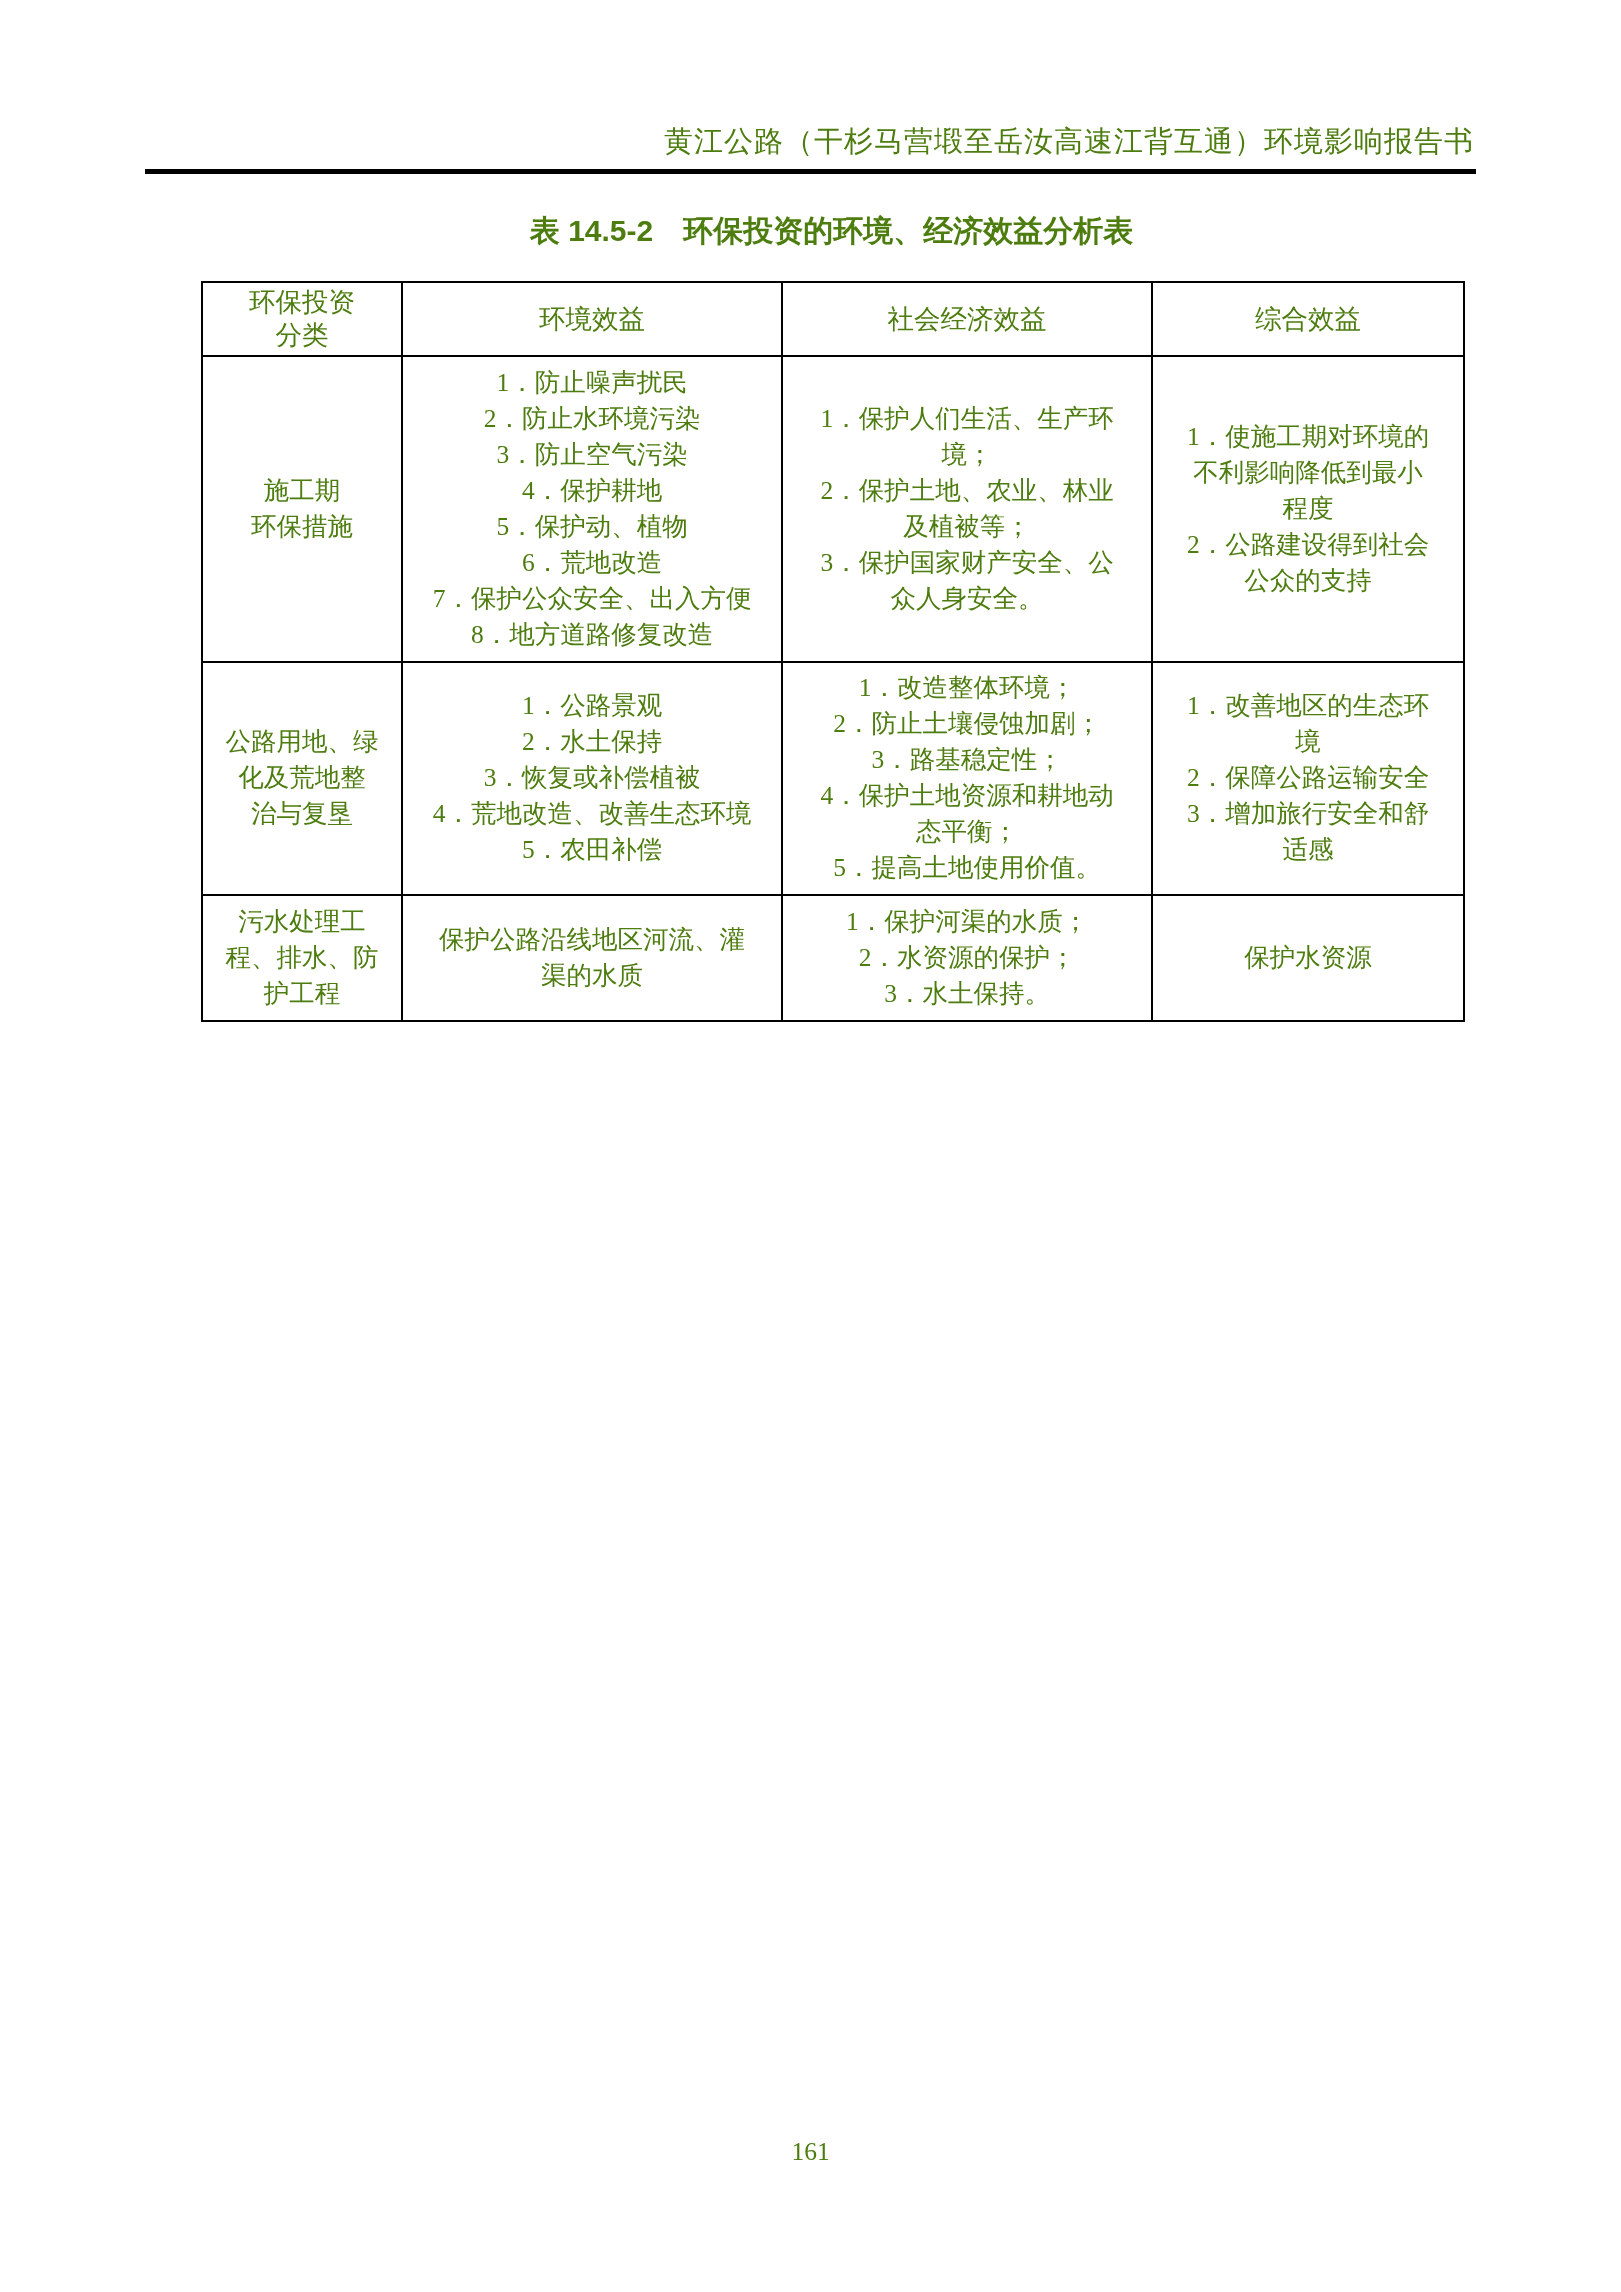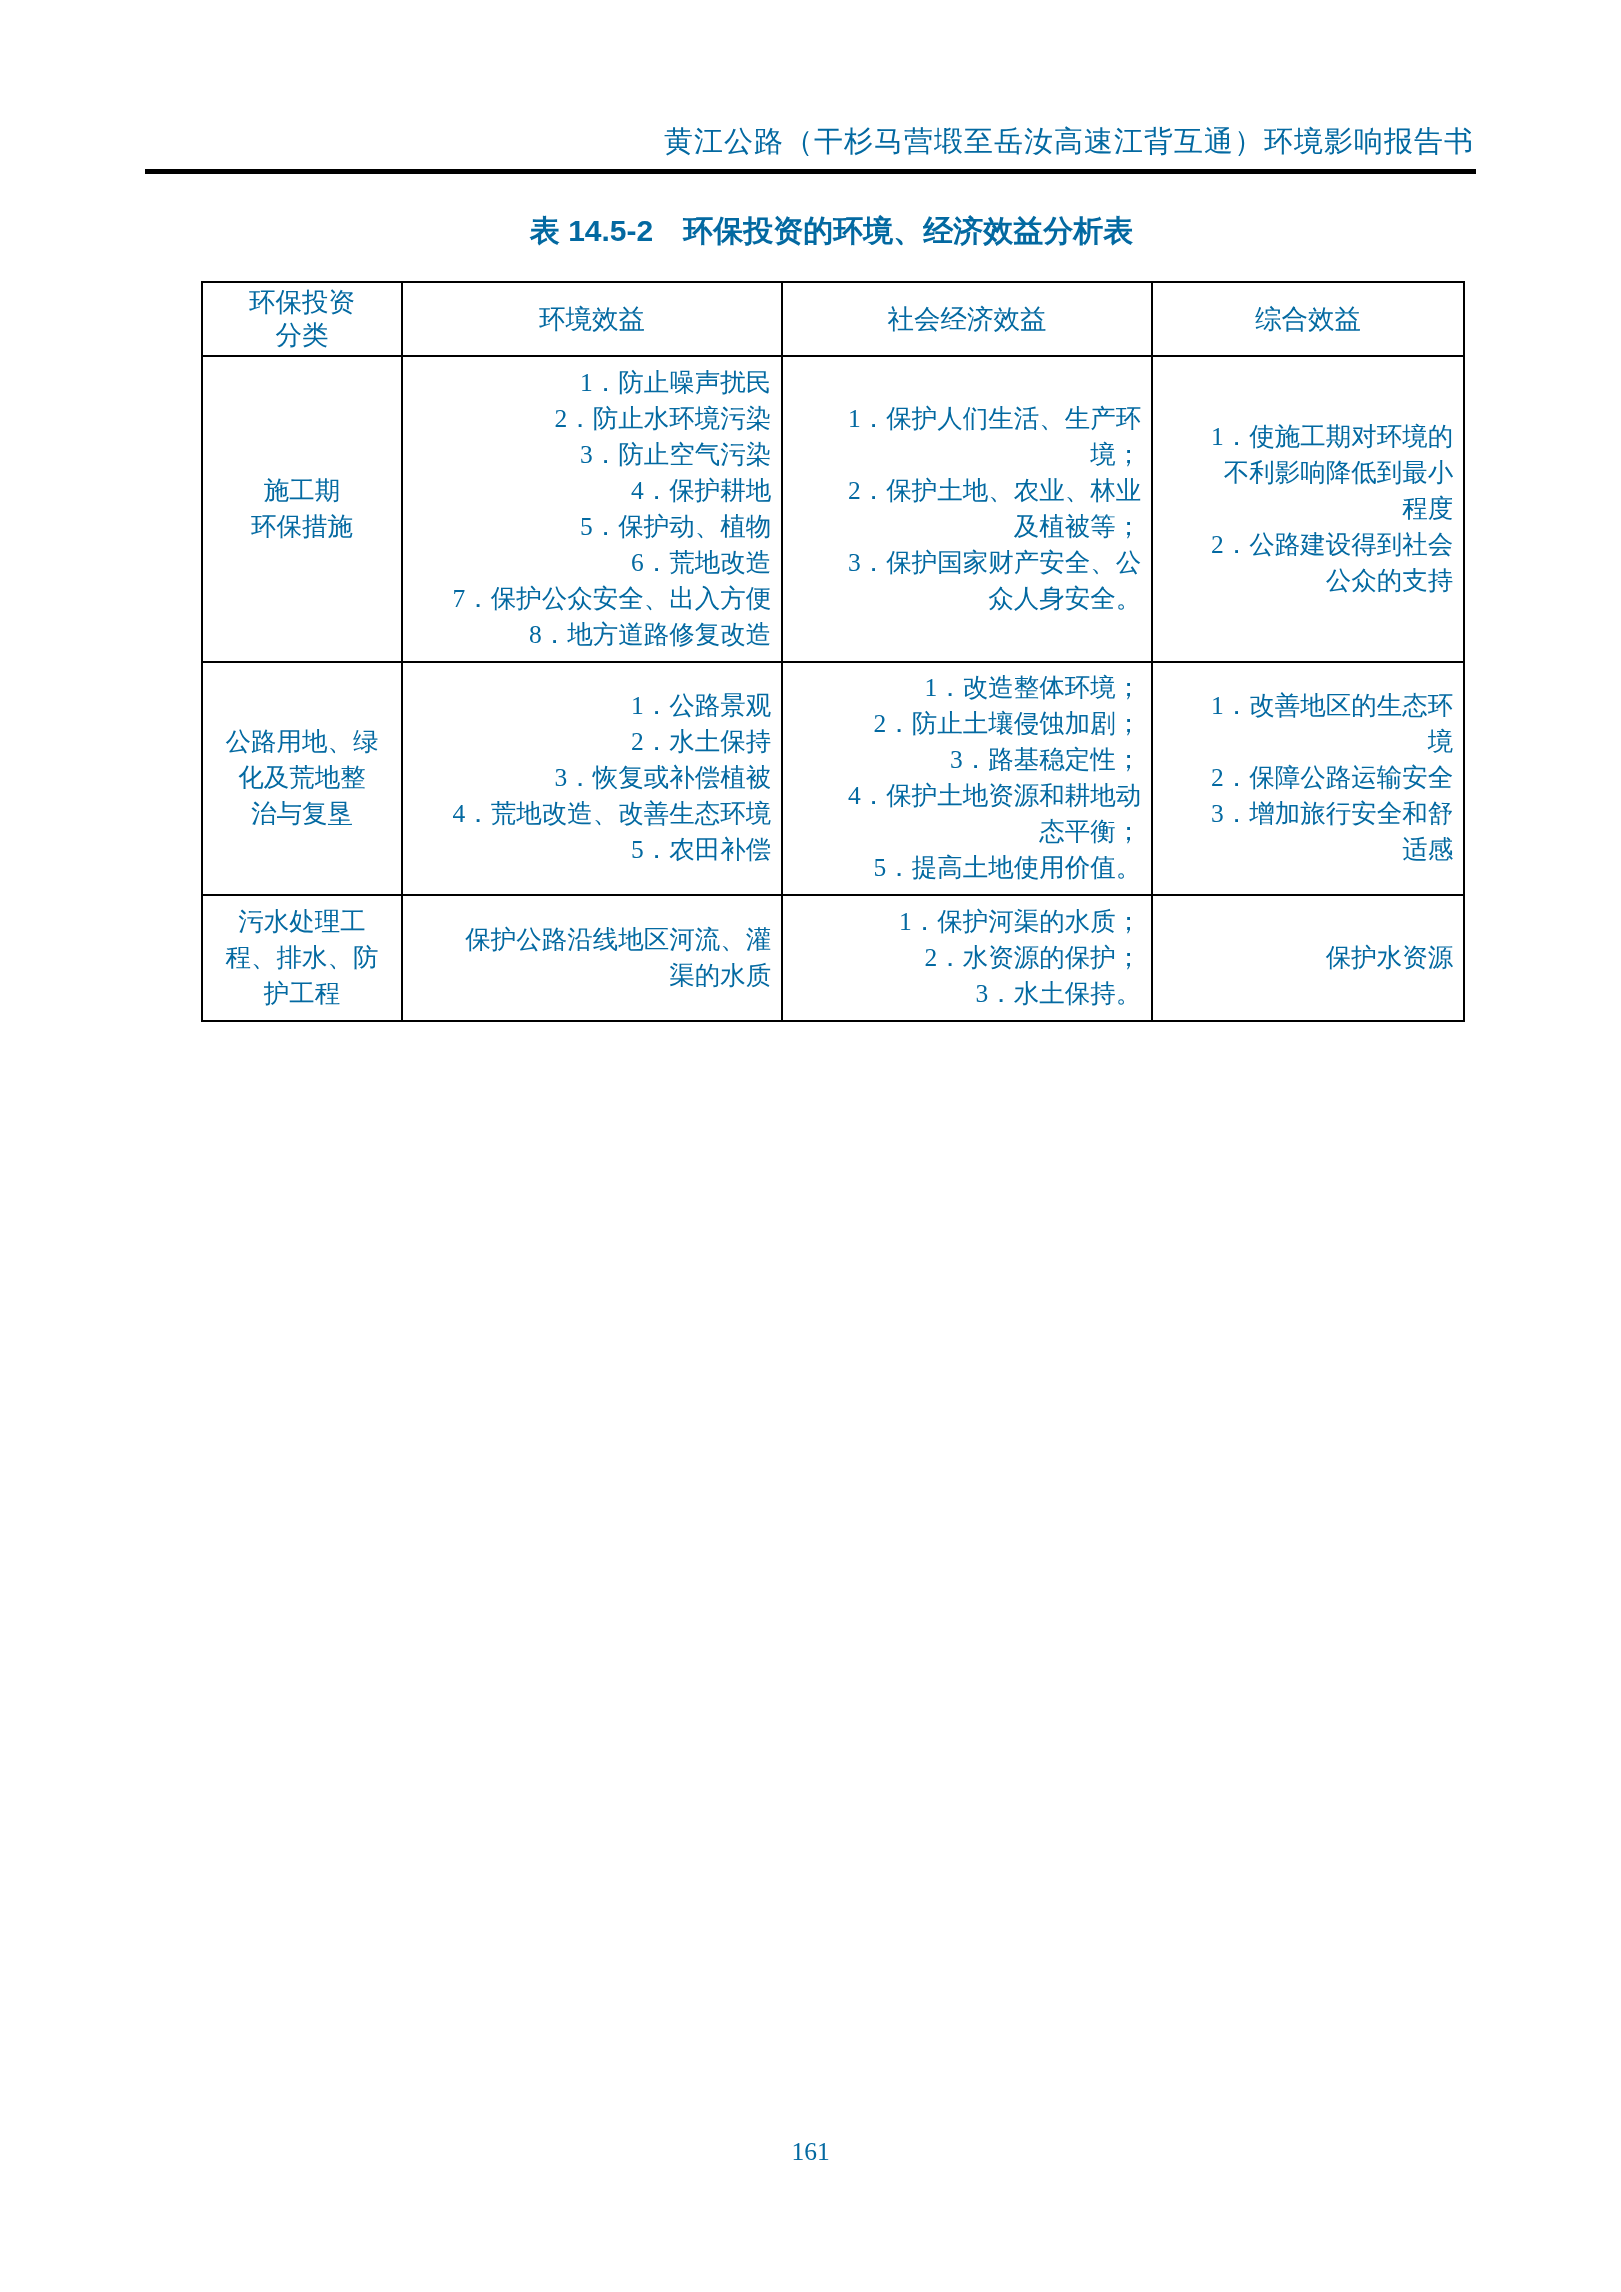--- a/index.html
+++ b/index.html
@@ -1,21 +1,21 @@
 <!DOCTYPE html>
 <html><head>
 <meta charset="utf-8">
 <style>
   html, body { margin: 0; padding: 0; background: #ffffff; }
   .page {
     position: relative;
     width: 1621px;
     height: 2293px;
     background: #ffffff;
-    color: #0369a1;
+    color: #4d7c0f;
     font-family: "Liberation Serif", "DejaVu Serif", serif;
     overflow: hidden;
   }
   .doc-header {
     position: absolute;
     top: 122px;
     right: 147px;
     font-size: 29px;
     letter-spacing: 1px;
     white-space: nowrap;
@@ -58,21 +58,21 @@
     font-weight: normal;
     font-size: 26.5px;
     line-height: 33px;
     text-align: center;
     height: 68px;
     padding: 2px 3.9px;
   }
   .benefit-table td {
     font-size: 25.5px;
     line-height: 36px;
-    text-align: right;
+    text-align: center;
     padding: 7.8px 9.8px;
   }
   .benefit-table td.cat {
     text-align: center;
     padding: 7.8px 3.9px;
   }
   .page-number {
     position: absolute;
     top: 2137px;
     left: 0;

